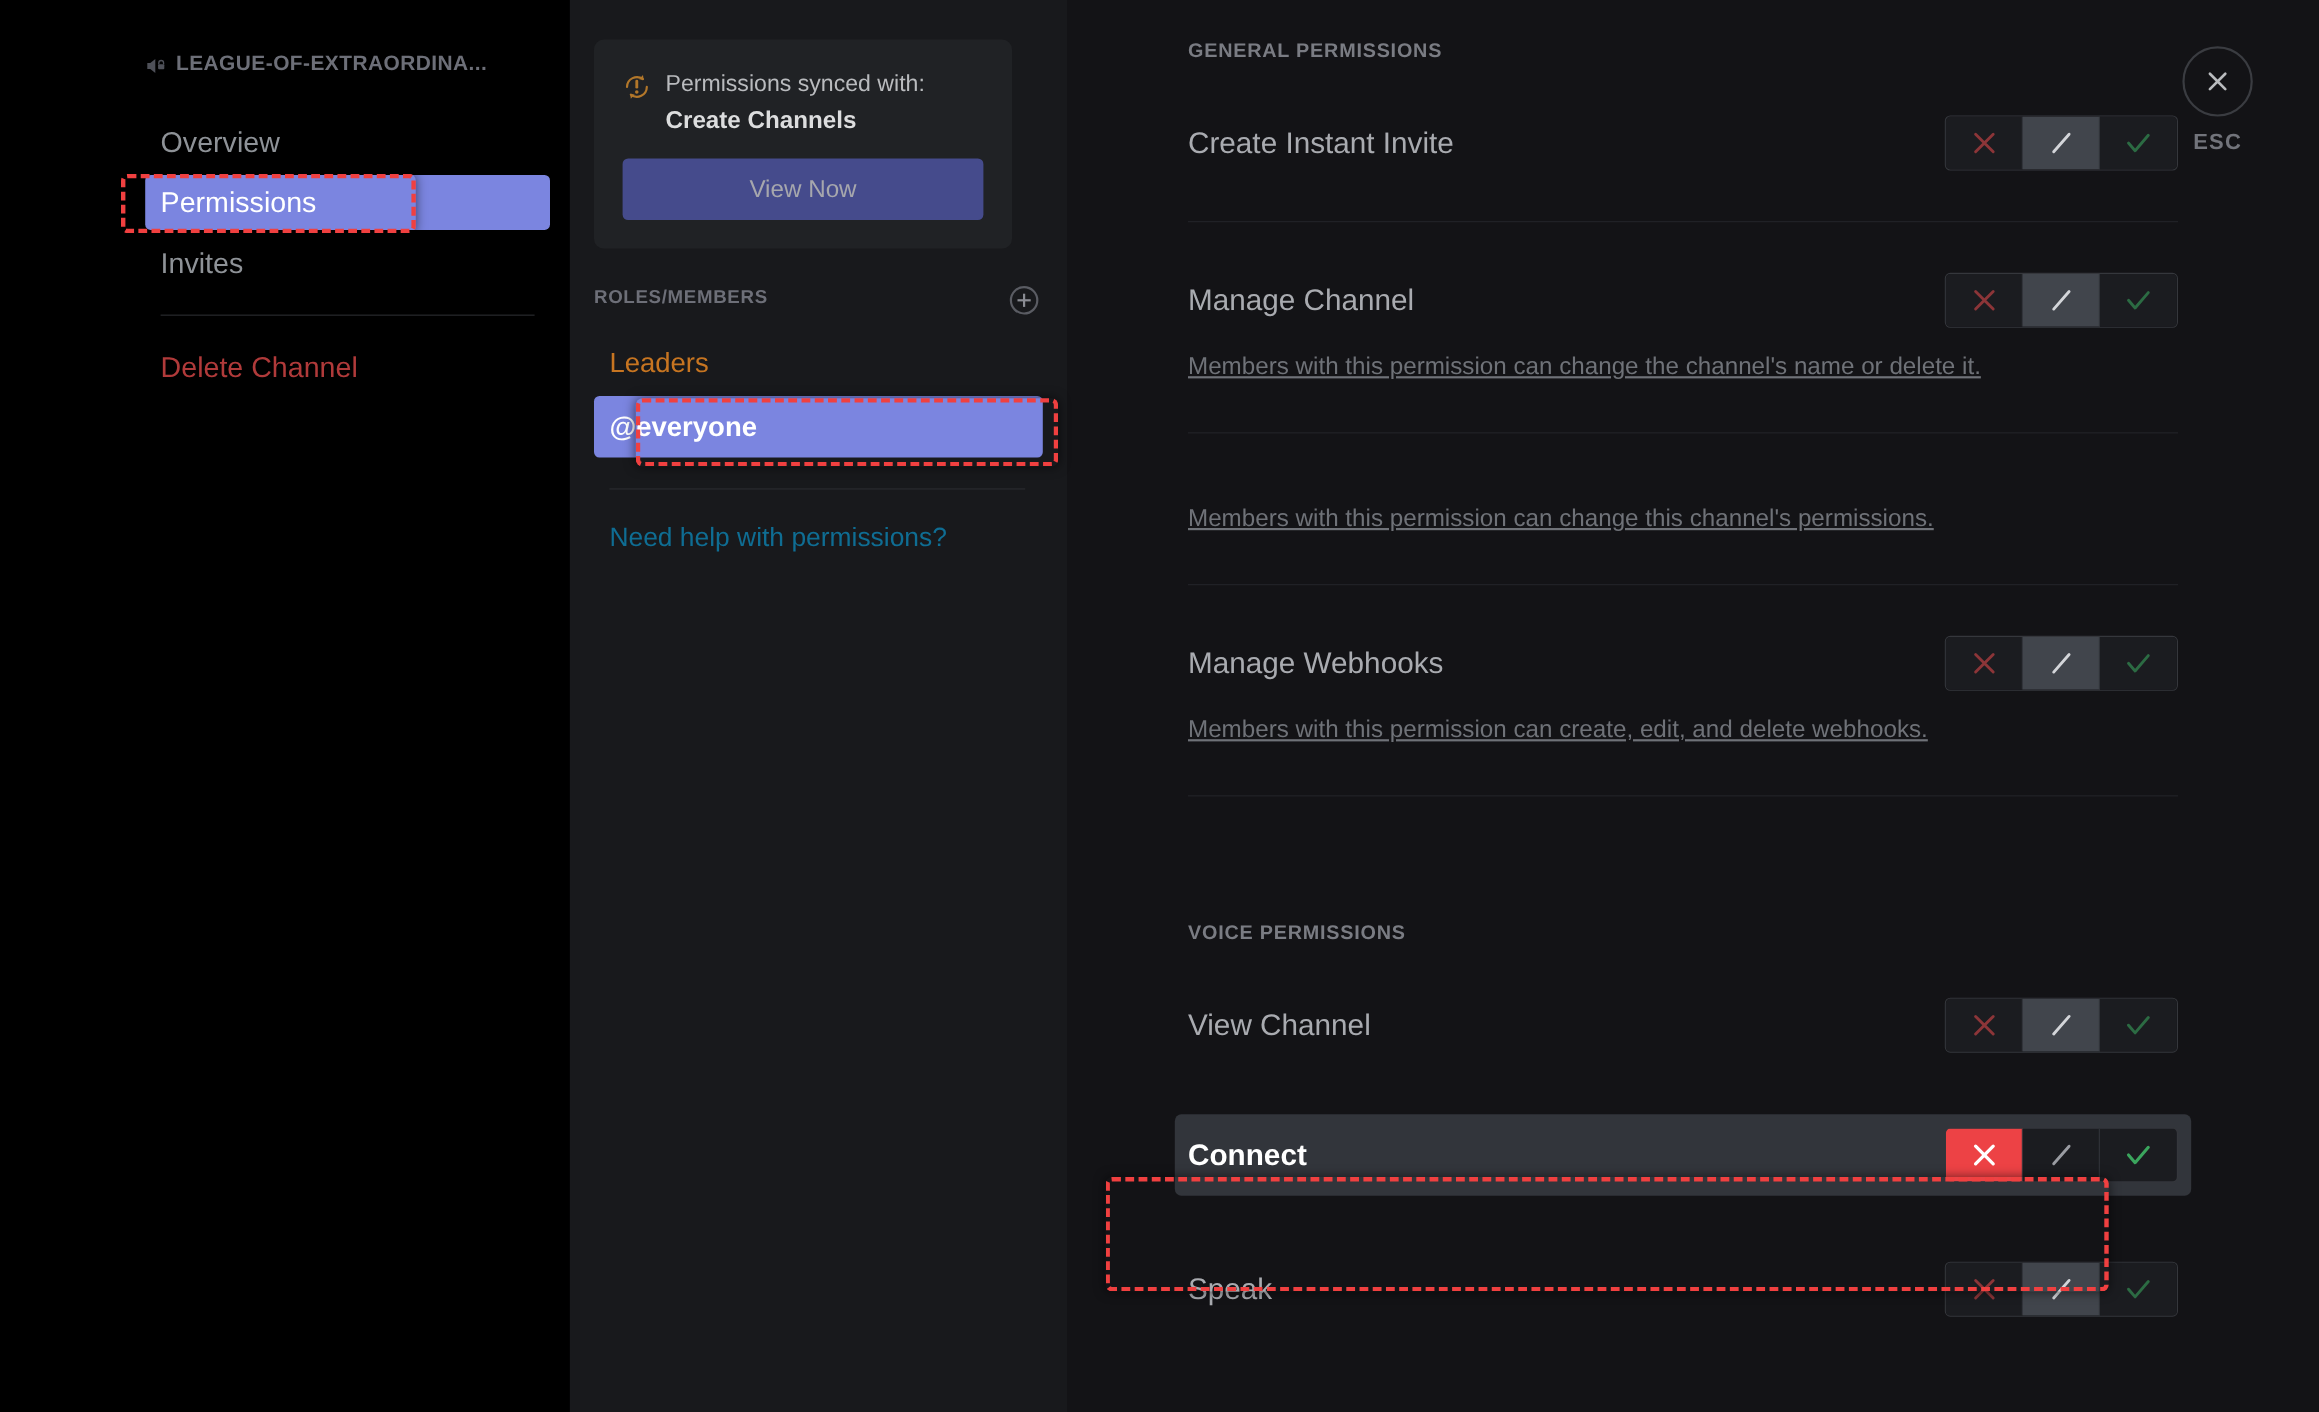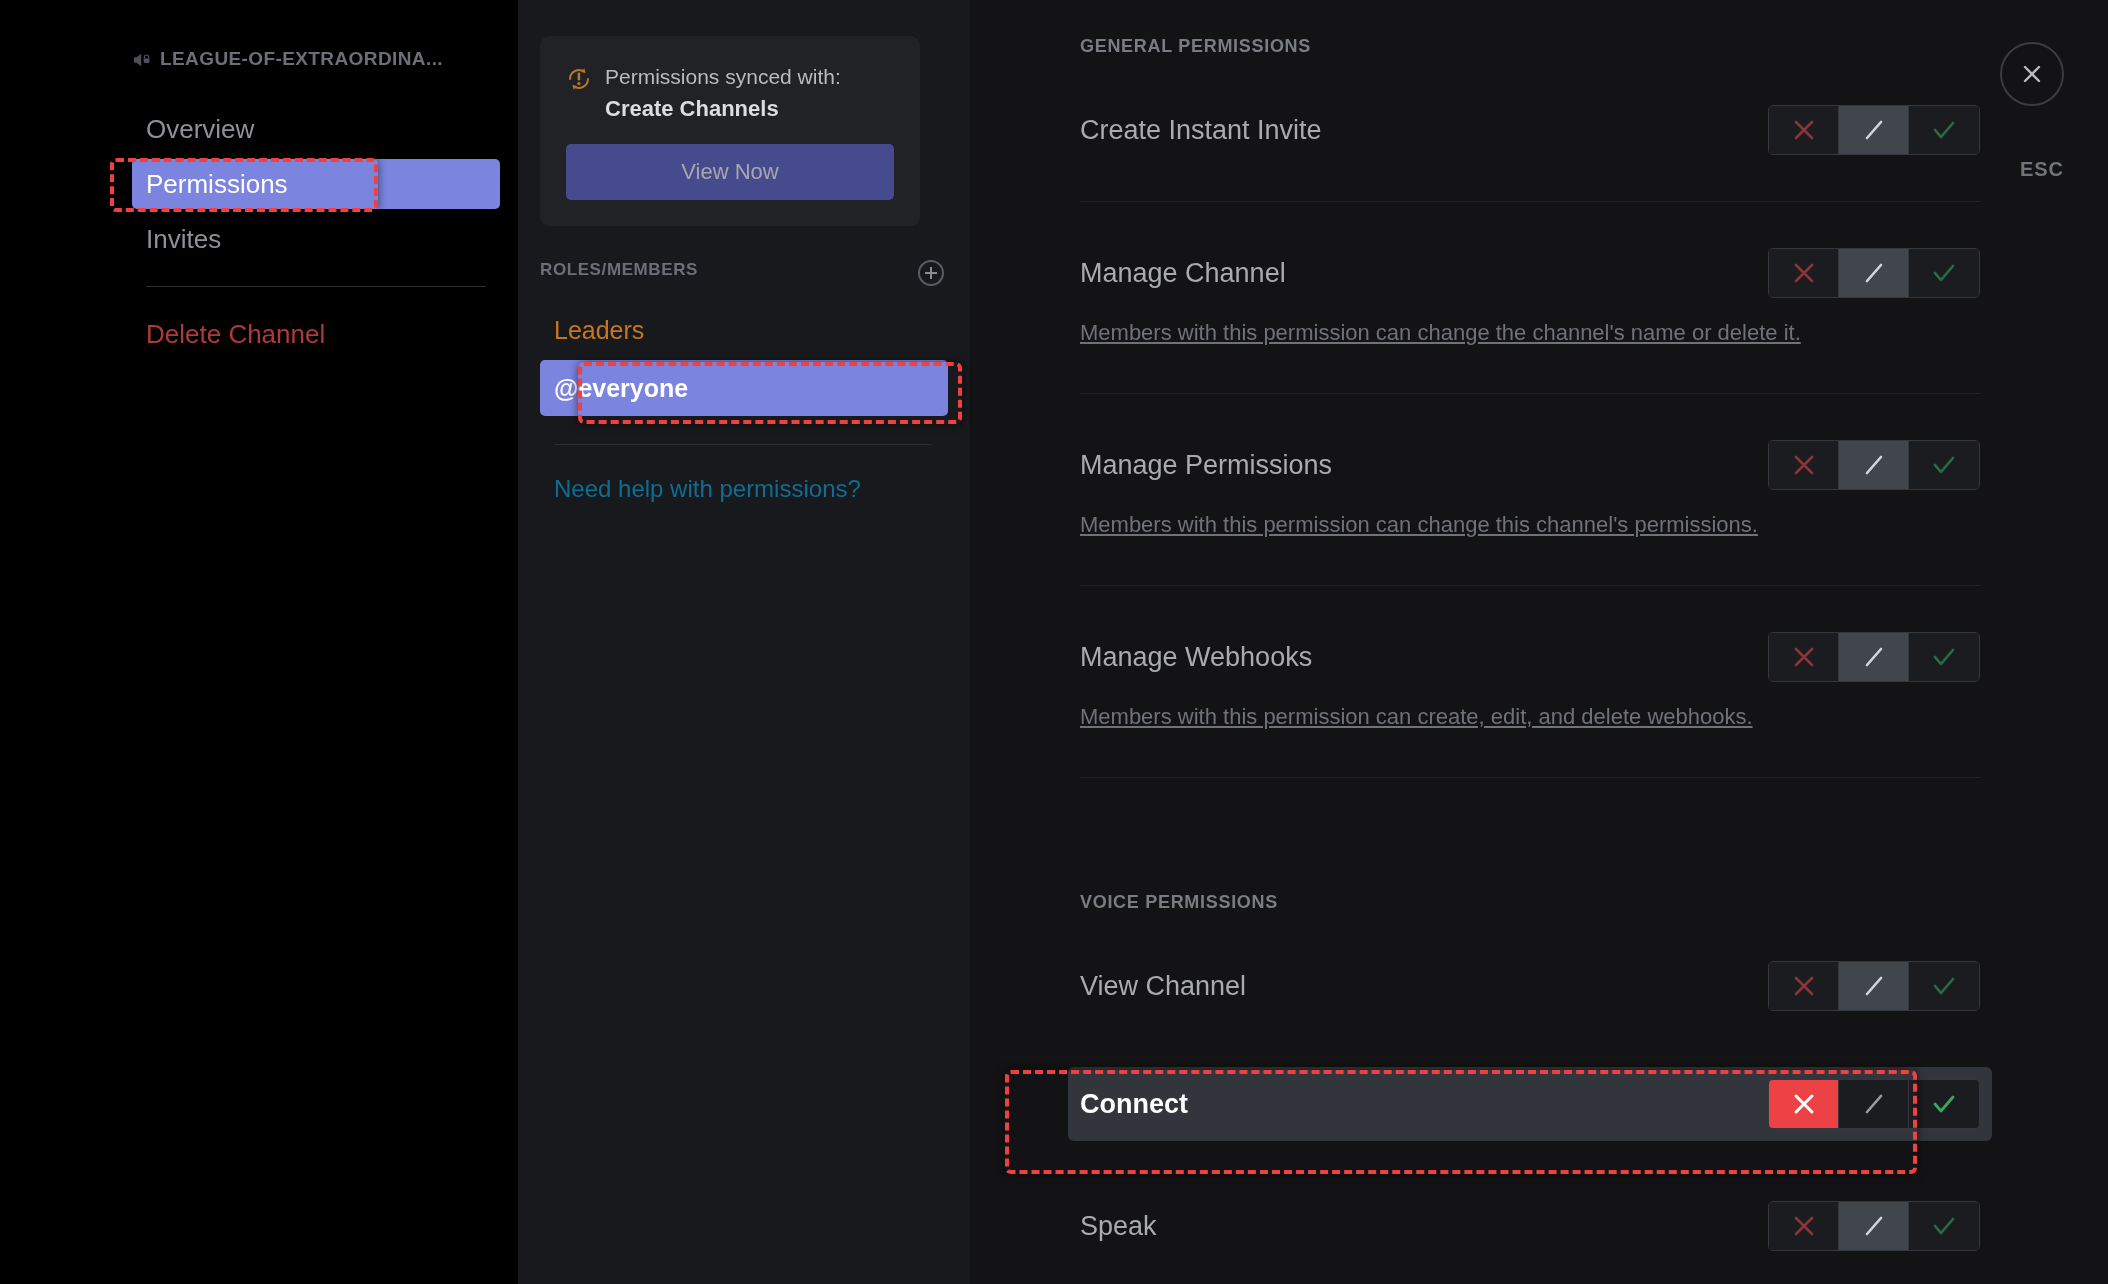--- a/index.html
+++ b/index.html
@@ -215,25 +215,24 @@
   .tri-btn:last-child { border-right: none; }
   .tri-btn.sel-neutral { background: #41454c; }
   .tri-btn.sel-deny { background: #ed4245; }
   .ico-x { width: 26px; height: 26px; }
   .ico-slash { width: 26px; height: 26px; }
   .ico-check { width: 28px; height: 28px; }
 
   
   .esc-wrap {
     position: absolute;
-    right: 44px; top: 42px;
-    display: flex; flex-direction: column; align-items: flex-end;
+    right: 60px; top: 42px;
+    display: flex; flex-direction: column; align-items: center;
     cursor: pointer;
     z-index: 30;
-    gap: 40px;
   }
   .esc-circle {
     width: 64px; height: 64px;
     border-radius: 50%;
     border: 2px solid #3a3c41;
     display: flex; align-items: center; justify-content: center;
   }
   .esc-label {
     margin-top: 12px;
     font-size: 20px; font-weight: bold;
@@ -362,40 +361,20 @@
                   <path d="M5 14 L11 21 L23 7" stroke="#2c6b43" stroke-width="2.6" fill="none" stroke-linecap="round" stroke-linejoin="round"></path>
                 </svg>
             </div>
           </div>
         </div>
         <div class="perm-desc">Members with this permission can change the channel's name or delete it.</div>
       </div>
       <div class="perm-sep"></div>
 
       <div class="perm-row">
-        <div class="perm-top">
-          <span class="perm-label">Manage Permissions</span>
-          <div class="tri">
-            <div class="tri-btn">
-              <svg class="ico-x" viewBox="0 0 26 26">
-                  <path d="M5 5 L21 21 M21 5 L5 21" stroke="#8c3538" stroke-width="2.6" stroke-linecap="round"></path>
-                </svg>
-            </div>
-            <div class="tri-btn sel-neutral">
-              <svg class="ico-slash" viewBox="0 0 26 26">
-                  <path d="M6 21 L20 5" stroke="#d3d5d9" stroke-width="2.6" stroke-linecap="round"></path>
-                </svg>
-            </div>
-            <div class="tri-btn">
-              <svg class="ico-check" viewBox="0 0 28 28">
-                  <path d="M5 14 L11 21 L23 7" stroke="#2c6b43" stroke-width="2.6" fill="none" stroke-linecap="round" stroke-linejoin="round"></path>
-                </svg>
-            </div>
-          </div>
-        </div>
         <div class="perm-desc">Members with this permission can change this channel's permissions.</div>
       </div>
       <div class="perm-sep"></div>
 
       <div class="perm-row">
         <div class="perm-top">
           <span class="perm-label">Manage Webhooks</span>
           <div class="tri">
             <div class="tri-btn">
               <svg class="ico-x" viewBox="0 0 26 26">

